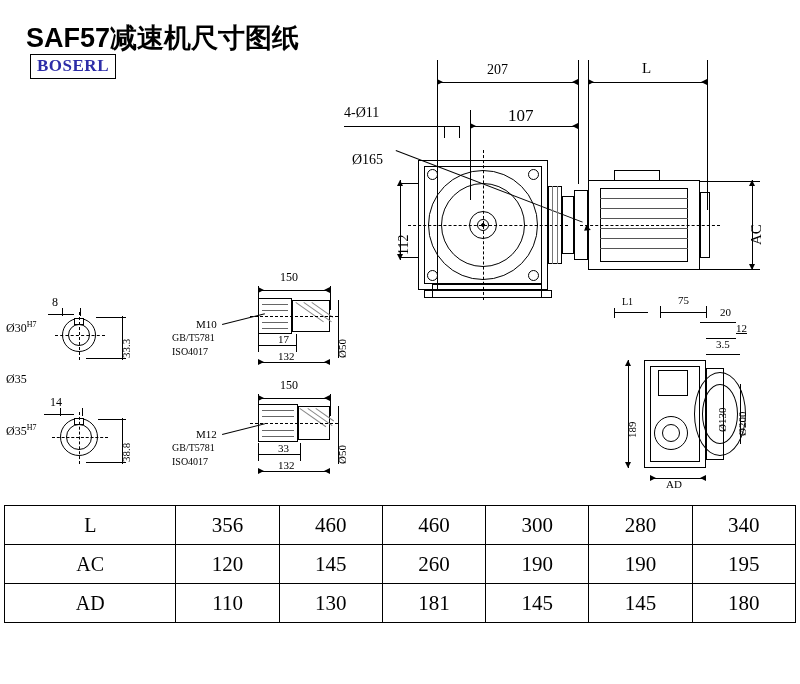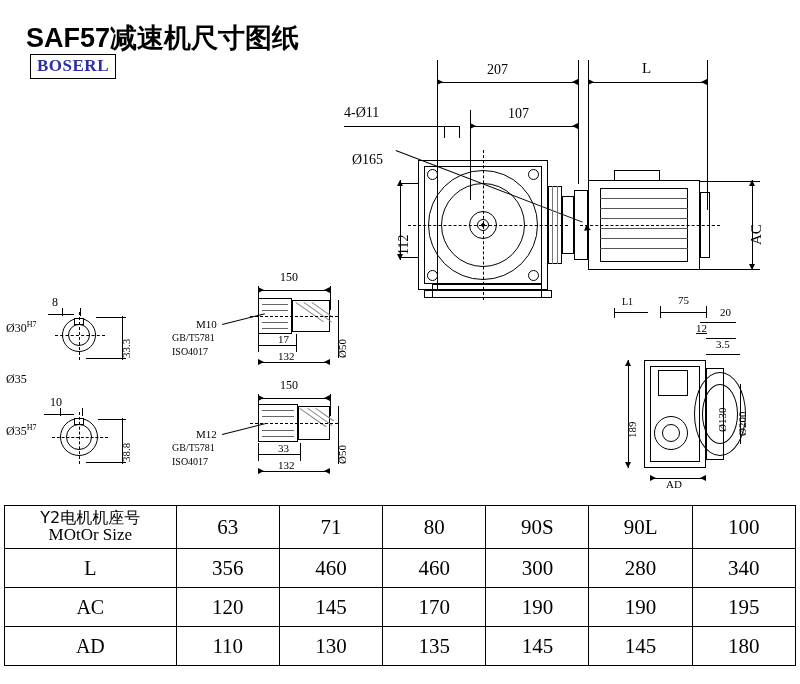--- a/index.html
+++ b/index.html
@@ -92,21 +92,21 @@
   <div class="ln h abs" style="left:588px;top:82px;width:119px;"></div>
   <div class="arw arw-r abs" style="left:588px;top:79px;"></div>
   <div class="arw arw-l abs" style="left:701px;top:79px;"></div>
   <div class="lbl abs" style="left:642px;top:60px;font-size:15px;">L</div>
 
   <div class="ln v abs" style="left:470px;top:110px;height:90px;"></div>
   <div class="ln v abs" style="left:578px;top:104px;height:80px;"></div>
   <div class="ln h abs" style="left:470px;top:126px;width:108px;"></div>
   <div class="arw arw-r abs" style="left:470px;top:123px;"></div>
   <div class="arw arw-l abs" style="left:572px;top:123px;"></div>
-  <div class="lbl abs" style="left:508px;top:106px;font-size:14px;">107</div>
+  <div class="lbl abs" style="left:508px;top:106px;font-size:17px;">107</div>
 
   <div class="lbl abs" style="left:344px;top:105px;font-size:14px;">4-Ø11</div>
   <div class="ln h abs" style="left:344px;top:126px;width:116px;"></div>
   <div class="ln v abs" style="left:444px;top:126px;height:12px;"></div>
   <div class="ln v abs" style="left:459px;top:126px;height:12px;"></div>
 
   <div class="lbl abs" style="left:352px;top:152px;font-size:14px;">Ø165</div>
   <div class="ln abs" style="left:396px;top:150px;width:200px;height:1px;transform:rotate(21deg);transform-origin:left top;"></div>
   <div class="arw arw-r abs" style="left:585px;top:226px;transform:rotate(21deg);"></div>
 
@@ -186,21 +186,21 @@
 
   <div class="ln v abs" style="left:122px;top:316px;height:44px;"></div>
   <div class="lbl abs rot" style="left:120px;top:358px;transform:rotate(-90deg);font-size:11px;">33.3</div>
   <div class="ln h abs" style="left:96px;top:317px;width:30px;"></div>
   <div class="ln h abs" style="left:86px;top:358px;width:40px;"></div>
 
   <div class="lbl abs" style="left:6px;top:372px;font-size:12px;">Ø35</div>
 </div>
 
 <div>
-  <div class="lbl abs" style="left:50px;top:395px;font-size:12px;">10</div>
+  <div class="lbl abs" style="left:50px;top:395px;font-size:12px;">14</div>
   <div class="ln h abs" style="left:44px;top:414px;width:30px;"></div>
   <div class="ln v abs" style="left:60px;top:408px;height:8px;"></div>
   <div class="ln v abs" style="left:82px;top:408px;height:8px;"></div>
   <div class="circ abs" style="left:60px;top:418px;width:38px;height:38px;"></div>
   <div class="circ abs" style="left:66px;top:424px;width:26px;height:26px;"></div>
   <div class="box abs" style="left:74px;top:418px;width:10px;height:7px;background:#fff;"></div>
   <div class="dash-h abs" style="left:52px;top:437px;width:56px;"></div>
   <div class="dash-v abs" style="left:79px;top:412px;height:52px;"></div>
   <div class="lbl abs" style="left:6px;top:423px;font-size:12px;">
     <span>Ø35</span><sup style="font-size:8px;">H7</sup>
@@ -295,21 +295,21 @@
   <div class="lbl abs xs" style="left:622px;top:296px;">L1</div>
   <div class="lbl abs s" style="left:678px;top:294px;">75</div>
   <div class="ln h abs" style="left:614px;top:312px;width:34px;"></div>
   <div class="ln h abs" style="left:660px;top:312px;width:46px;"></div>
   <div class="ln v abs" style="left:614px;top:308px;height:10px;"></div>
   <div class="ln v abs" style="left:660px;top:306px;height:12px;"></div>
   <div class="ln v abs" style="left:706px;top:306px;height:12px;"></div>
 
   <div class="lbl abs s" style="left:720px;top:306px;">20</div>
   <div class="ln h abs" style="left:700px;top:322px;width:36px;"></div>
-  <div class="lbl abs s" style="left:696px;top:322px;text-decoration:underline;">12</div>
+  <div class="lbl abs s" style="left:736px;top:322px;text-decoration:underline;">12</div>
   <div class="ln h abs" style="left:706px;top:338px;width:30px;"></div>
   <div class="lbl abs s" style="left:716px;top:338px;">3.5</div>
   <div class="ln h abs" style="left:706px;top:354px;width:34px;"></div>
 
   <div class="box abs" style="left:644px;top:360px;width:62px;height:108px;"></div>
   <div class="box abs" style="left:650px;top:366px;width:50px;height:96px;"></div>
   <div class="circ abs" style="left:654px;top:416px;width:34px;height:34px;"></div>
   <div class="circ abs" style="left:662px;top:424px;width:18px;height:18px;"></div>
 
   <div class="box abs" style="left:658px;top:370px;width:30px;height:26px;"></div>
@@ -328,53 +328,41 @@
   <div class="lbl abs s rot" style="left:736px;top:436px;transform:rotate(-90deg);">Ø200</div>
 
   <div class="ln h abs" style="left:650px;top:478px;width:56px;"></div>
   <div class="arw arw-r abs" style="left:650px;top:475px;"></div>
   <div class="arw arw-l abs" style="left:700px;top:475px;"></div>
   <div class="lbl abs s" style="left:666px;top:478px;">AD</div>
 </div>
 
 <table id="spec-table">
   <tbody>
-    <tr>
-      <td class="rowhead two">
-        <div class="cn">Y2电机机座号</div>
-        <div>MOtOr Size</div>
-      </td>
-      <td class="val">63</td>
-      <td class="val">71</td>
-      <td class="val">80</td>
-      <td class="val">90S</td>
-      <td class="val">90L</td>
-      <td class="val">100</td>
-    </tr>
     <tr>
       <td class="rowhead">L</td>
       <td class="val">356</td>
       <td class="val">460</td>
       <td class="val">460</td>
       <td class="val">300</td>
       <td class="val">280</td>
       <td class="val">340</td>
     </tr>
     <tr>
       <td class="rowhead">AC</td>
       <td class="val">120</td>
       <td class="val">145</td>
-      <td class="val">170</td>
+      <td class="val">260</td>
       <td class="val">190</td>
       <td class="val">190</td>
       <td class="val">195</td>
     </tr>
     <tr>
       <td class="rowhead">AD</td>
       <td class="val">110</td>
       <td class="val">130</td>
-      <td class="val">135</td>
+      <td class="val">181</td>
       <td class="val">145</td>
       <td class="val">145</td>
       <td class="val">180</td>
     </tr>
   </tbody>
 </table>
 
 </body></html>

